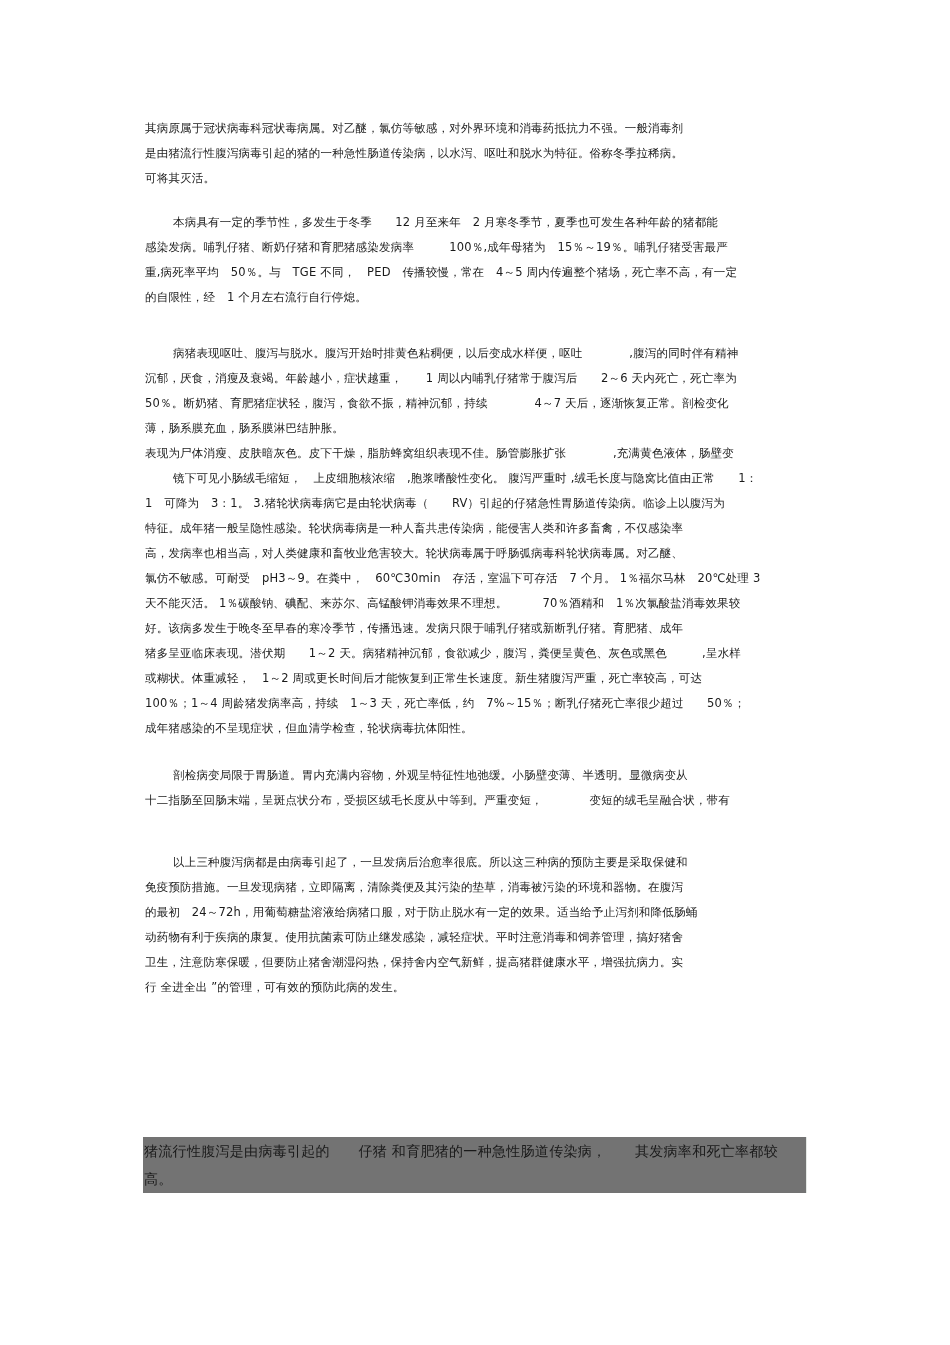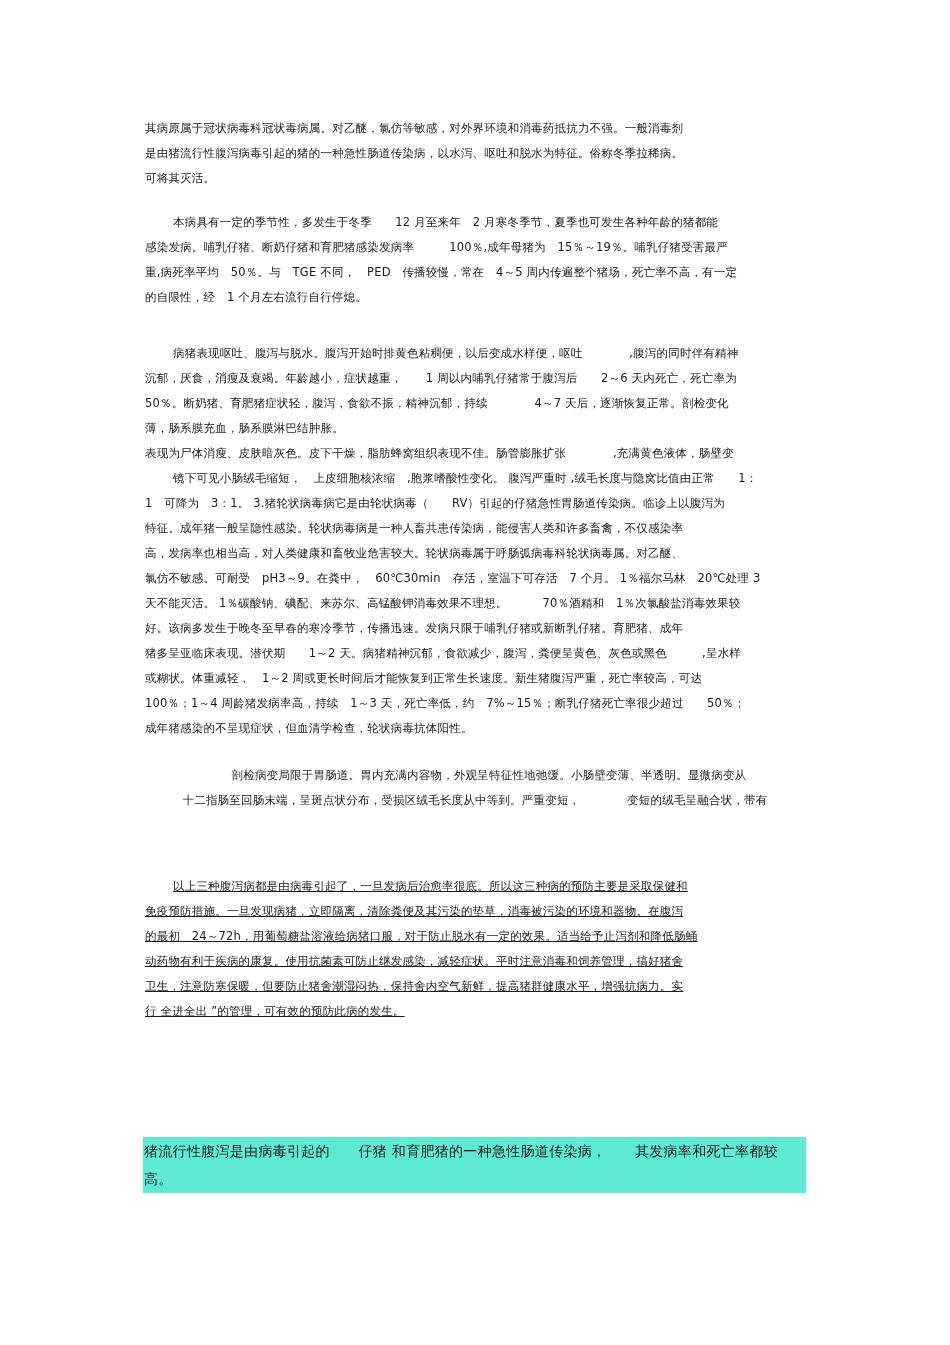--- a/index.html
+++ b/index.html
@@ -3,21 +3,21 @@
   <meta charset="utf-8">
   <style>
     html, body { margin: 0; padding: 0; background: #ffffff; }
     body { width: 950px; height: 1345px; position: relative; overflow: hidden;
            font-family: "DejaVu Sans", "Liberation Sans", sans-serif; color: #1a1a1a; }
     .page { position: absolute; left: 0; top: 0; width: 950px; height: 1345px; }
     .para { position: absolute; left: 145px; width: 660px; font-size: 11.5px; }
     .line { display: block; height: 25px; line-height: 25px; white-space: nowrap; letter-spacing: 0.2px; }
     .indent { padding-left: 28px; }
     .footer-box { position: absolute; left: 143px; top: 1137px; width: 663px; height: 56px;
-                  background: #5eead4; border-right: 1px solid #e4e8e5; }
+                  background: #737373; border-right: 1px solid #e4e8e5; }
     .footer-line { display: block; font-size: 14px; line-height: 28px; height: 28px;
                    white-space: nowrap; color: #1a1a1a; padding-left: 1px; letter-spacing: 0.3px; }
   </style>
 </head>
 <body>
 
 <div class="page">
   <div id="paras">
       <div class="para" style="top: 116px;">
         <span class="line">其病原属于冠状病毒科冠状毒病属。对乙醚，氯仿等敏感，对外界环境和消毒药抵抗力不强。一般消毒剂</span>
@@ -43,25 +43,25 @@
         <span class="line">特征。成年猪一般呈隐性感染。轮状病毒病是一种人畜共患传染病，能侵害人类和许多畜禽，不仅感染率</span>
         <span class="line">高，发病率也相当高，对人类健康和畜牧业危害较大。轮状病毒属于呼肠弧病毒科轮状病毒属。对乙醚、</span>
         <span class="line">氯仿不敏感。可耐受　pH3～9。在粪中，　60℃30min　存活，室温下可存活　7 个月。 1％福尔马林　20℃处理 3</span>
         <span class="line">天不能灭活。 1％碳酸钠、碘配、来苏尔、高锰酸钾消毒效果不理想。　　　70％酒精和　1％次氯酸盐消毒效果较</span>
         <span class="line">好。该病多发生于晚冬至早春的寒冷季节，传播迅速。发病只限于哺乳仔猪或新断乳仔猪。育肥猪、成年</span>
         <span class="line">猪多呈亚临床表现。潜伏期　　1～2 天。病猪精神沉郁，食欲减少，腹泻，粪便呈黄色、灰色或黑色　　　,呈水样</span>
         <span class="line">或糊状。体重减轻，　1～2 周或更长时间后才能恢复到正常生长速度。新生猪腹泻严重，死亡率较高，可达</span>
         <span class="line">100％；1～4 周龄猪发病率高，持续　1～3 天，死亡率低，约　7%～15％；断乳仔猪死亡率很少超过　　50％；</span>
         <span class="line">成年猪感染的不呈现症状，但血清学检查，轮状病毒抗体阳性。</span>
       </div>
-      <div class="para" style="top: 763px; text-align: center;">
+      <div class="para" style="top: 763px;">
         <span class="line indent">剖检病变局限于胃肠道。胃内充满内容物，外观呈特征性地弛缓。小肠壁变薄、半透明。显微病变从</span>
         <span class="line">十二指肠至回肠末端，呈斑点状分布，受损区绒毛长度从中等到。严重变短，　　　　变短的绒毛呈融合状，带有</span>
       </div>
-      <div class="para" style="top: 874px; text-decoration: underline;">
+      <div class="para" style="top: 850px;">
         <span class="line indent">以上三种腹泻病都是由病毒引起了，一旦发病后治愈率很底。所以这三种病的预防主要是采取保健和</span>
         <span class="line">免疫预防措施。一旦发现病猪，立即隔离，清除粪便及其污染的垫草，消毒被污染的环境和器物。在腹泻</span>
         <span class="line">的最初　24～72h，用葡萄糖盐溶液给病猪口服，对于防止脱水有一定的效果。适当给予止泻剂和降低肠蛹</span>
         <span class="line">动药物有利于疾病的康复。使用抗菌素可防止继发感染，减轻症状。平时注意消毒和饲养管理，搞好猪舍</span>
         <span class="line">卫生，注意防寒保暖，但要防止猪舍潮湿闷热，保持舍内空气新鲜，提高猪群健康水平，增强抗病力。实</span>
         <span class="line">行 全进全出 ”的管理，可有效的预防此病的发生。</span>
       </div>
     </div>
   <div class="footer-box">
     <span class="footer-line">猪流行性腹泻是由病毒引起的　　仔猪 和育肥猪的一种急性肠道传染病，　　其发病率和死亡率都较</span>

